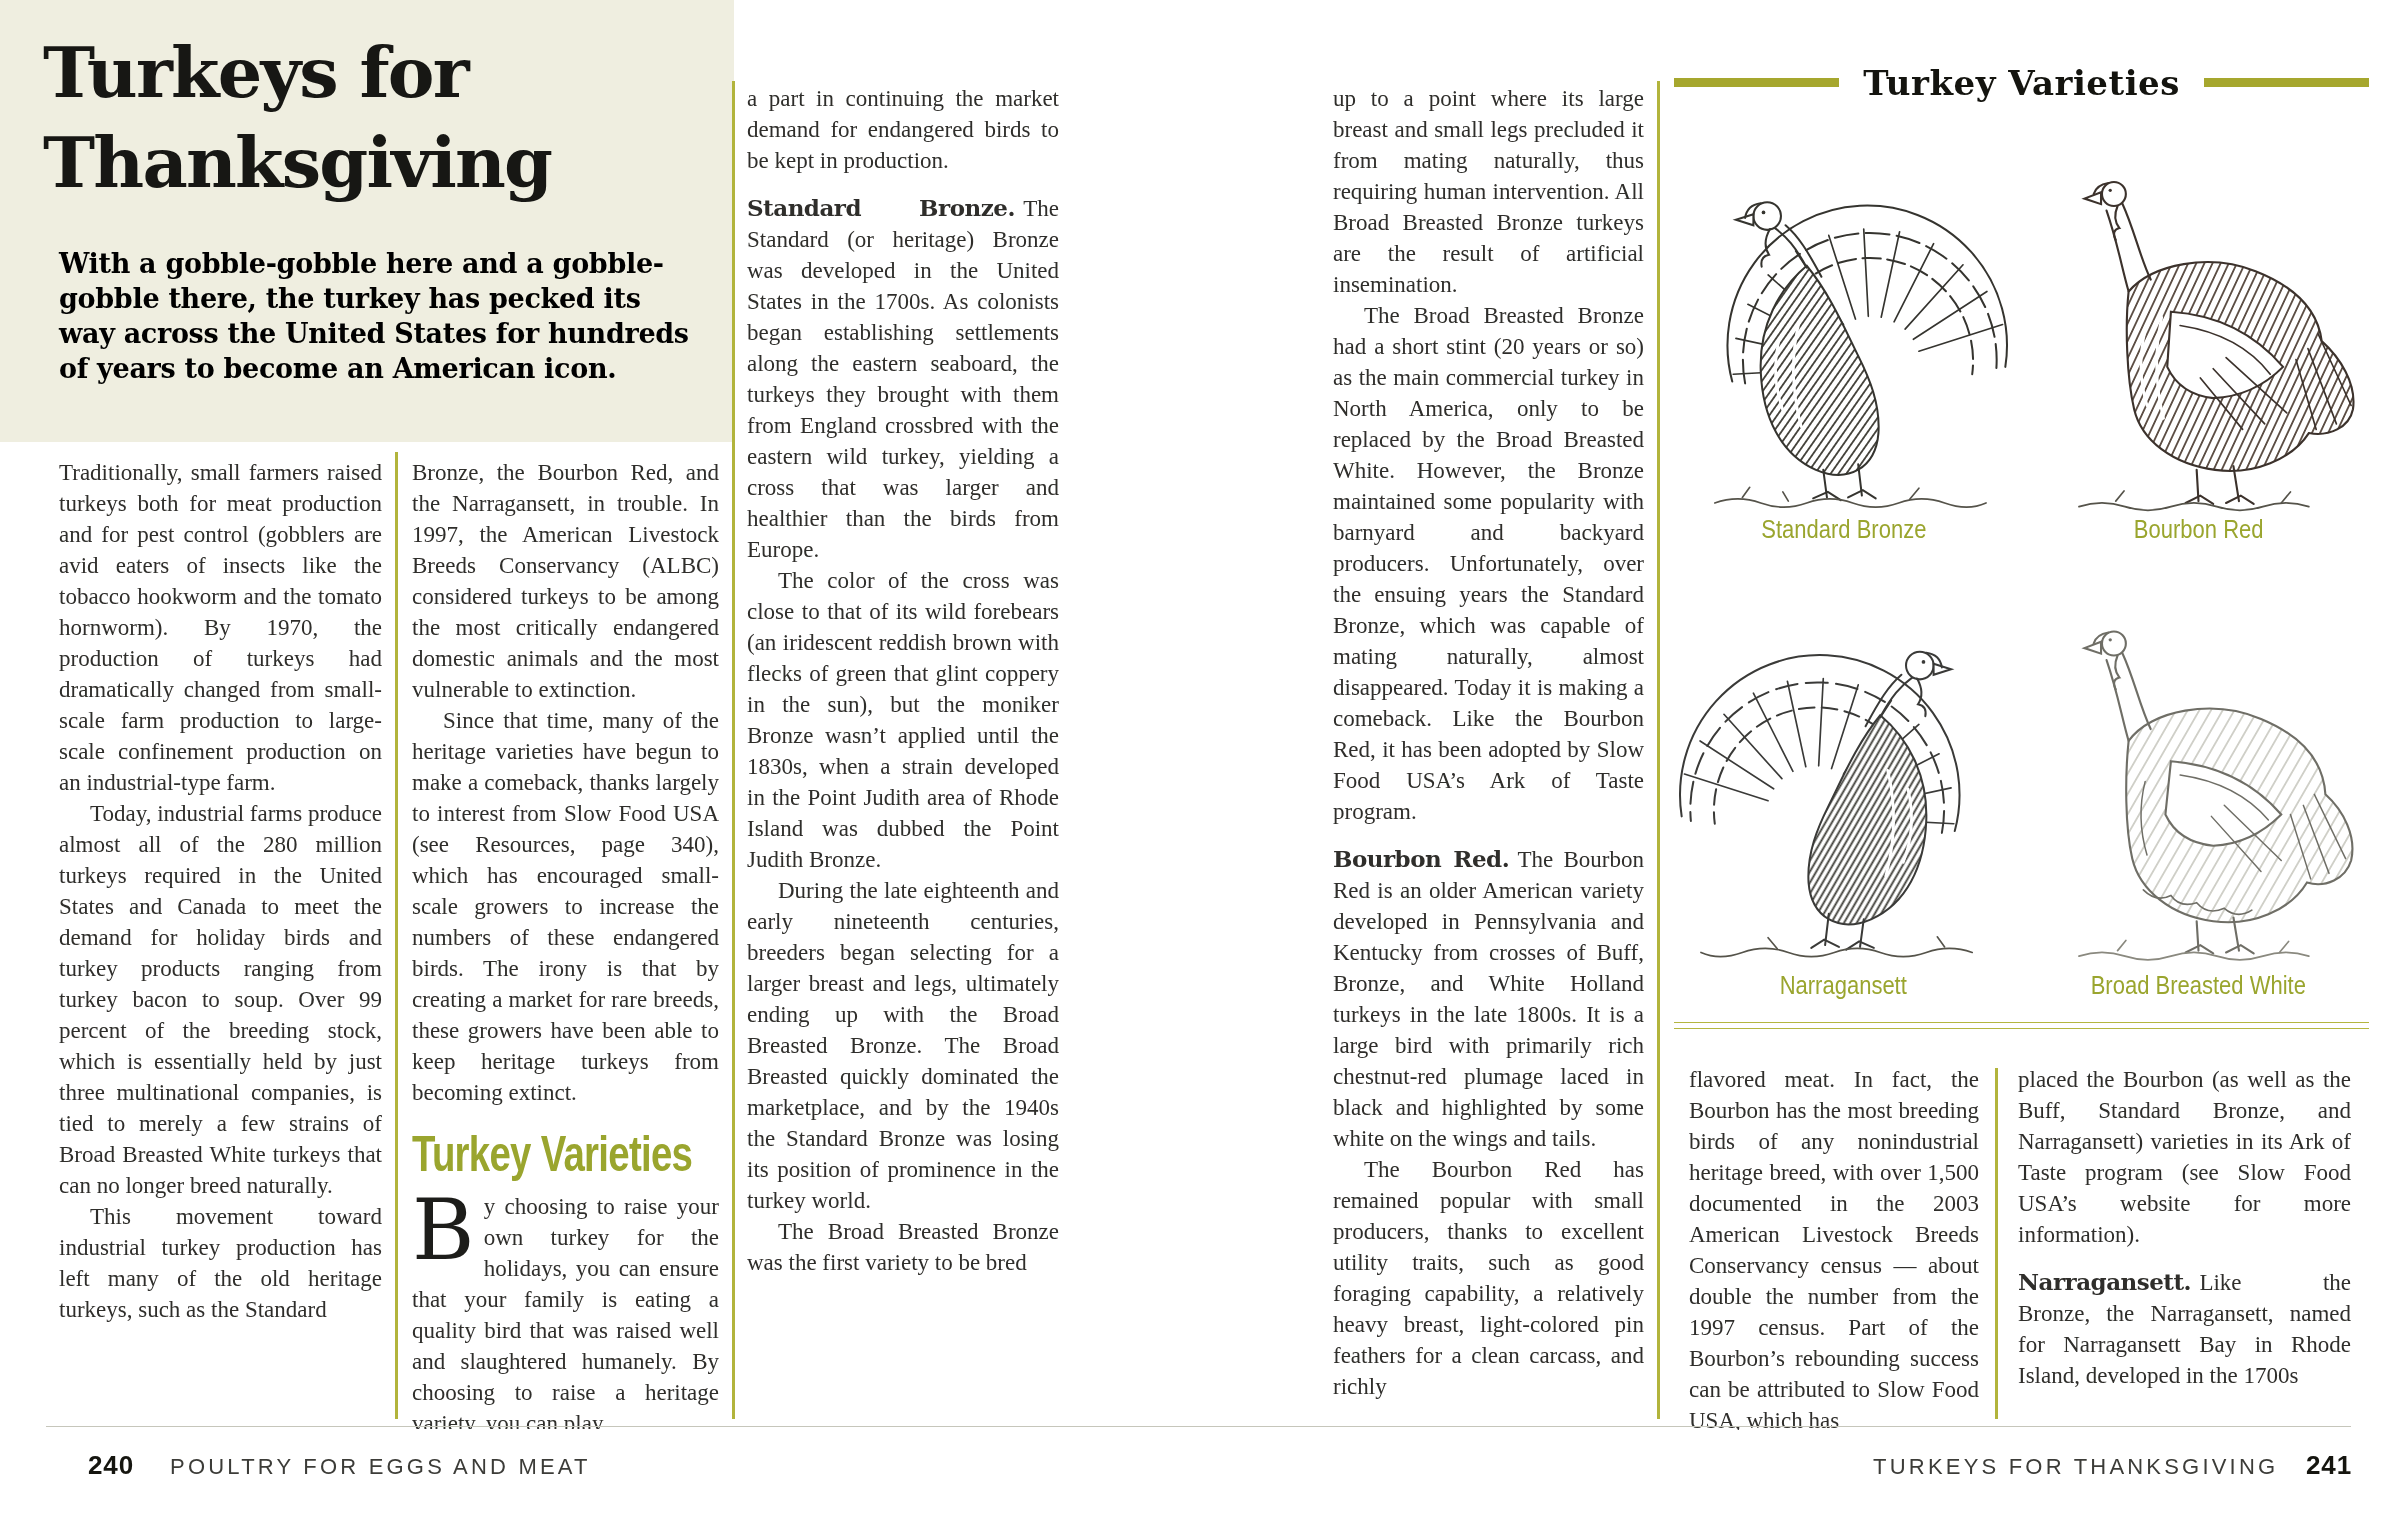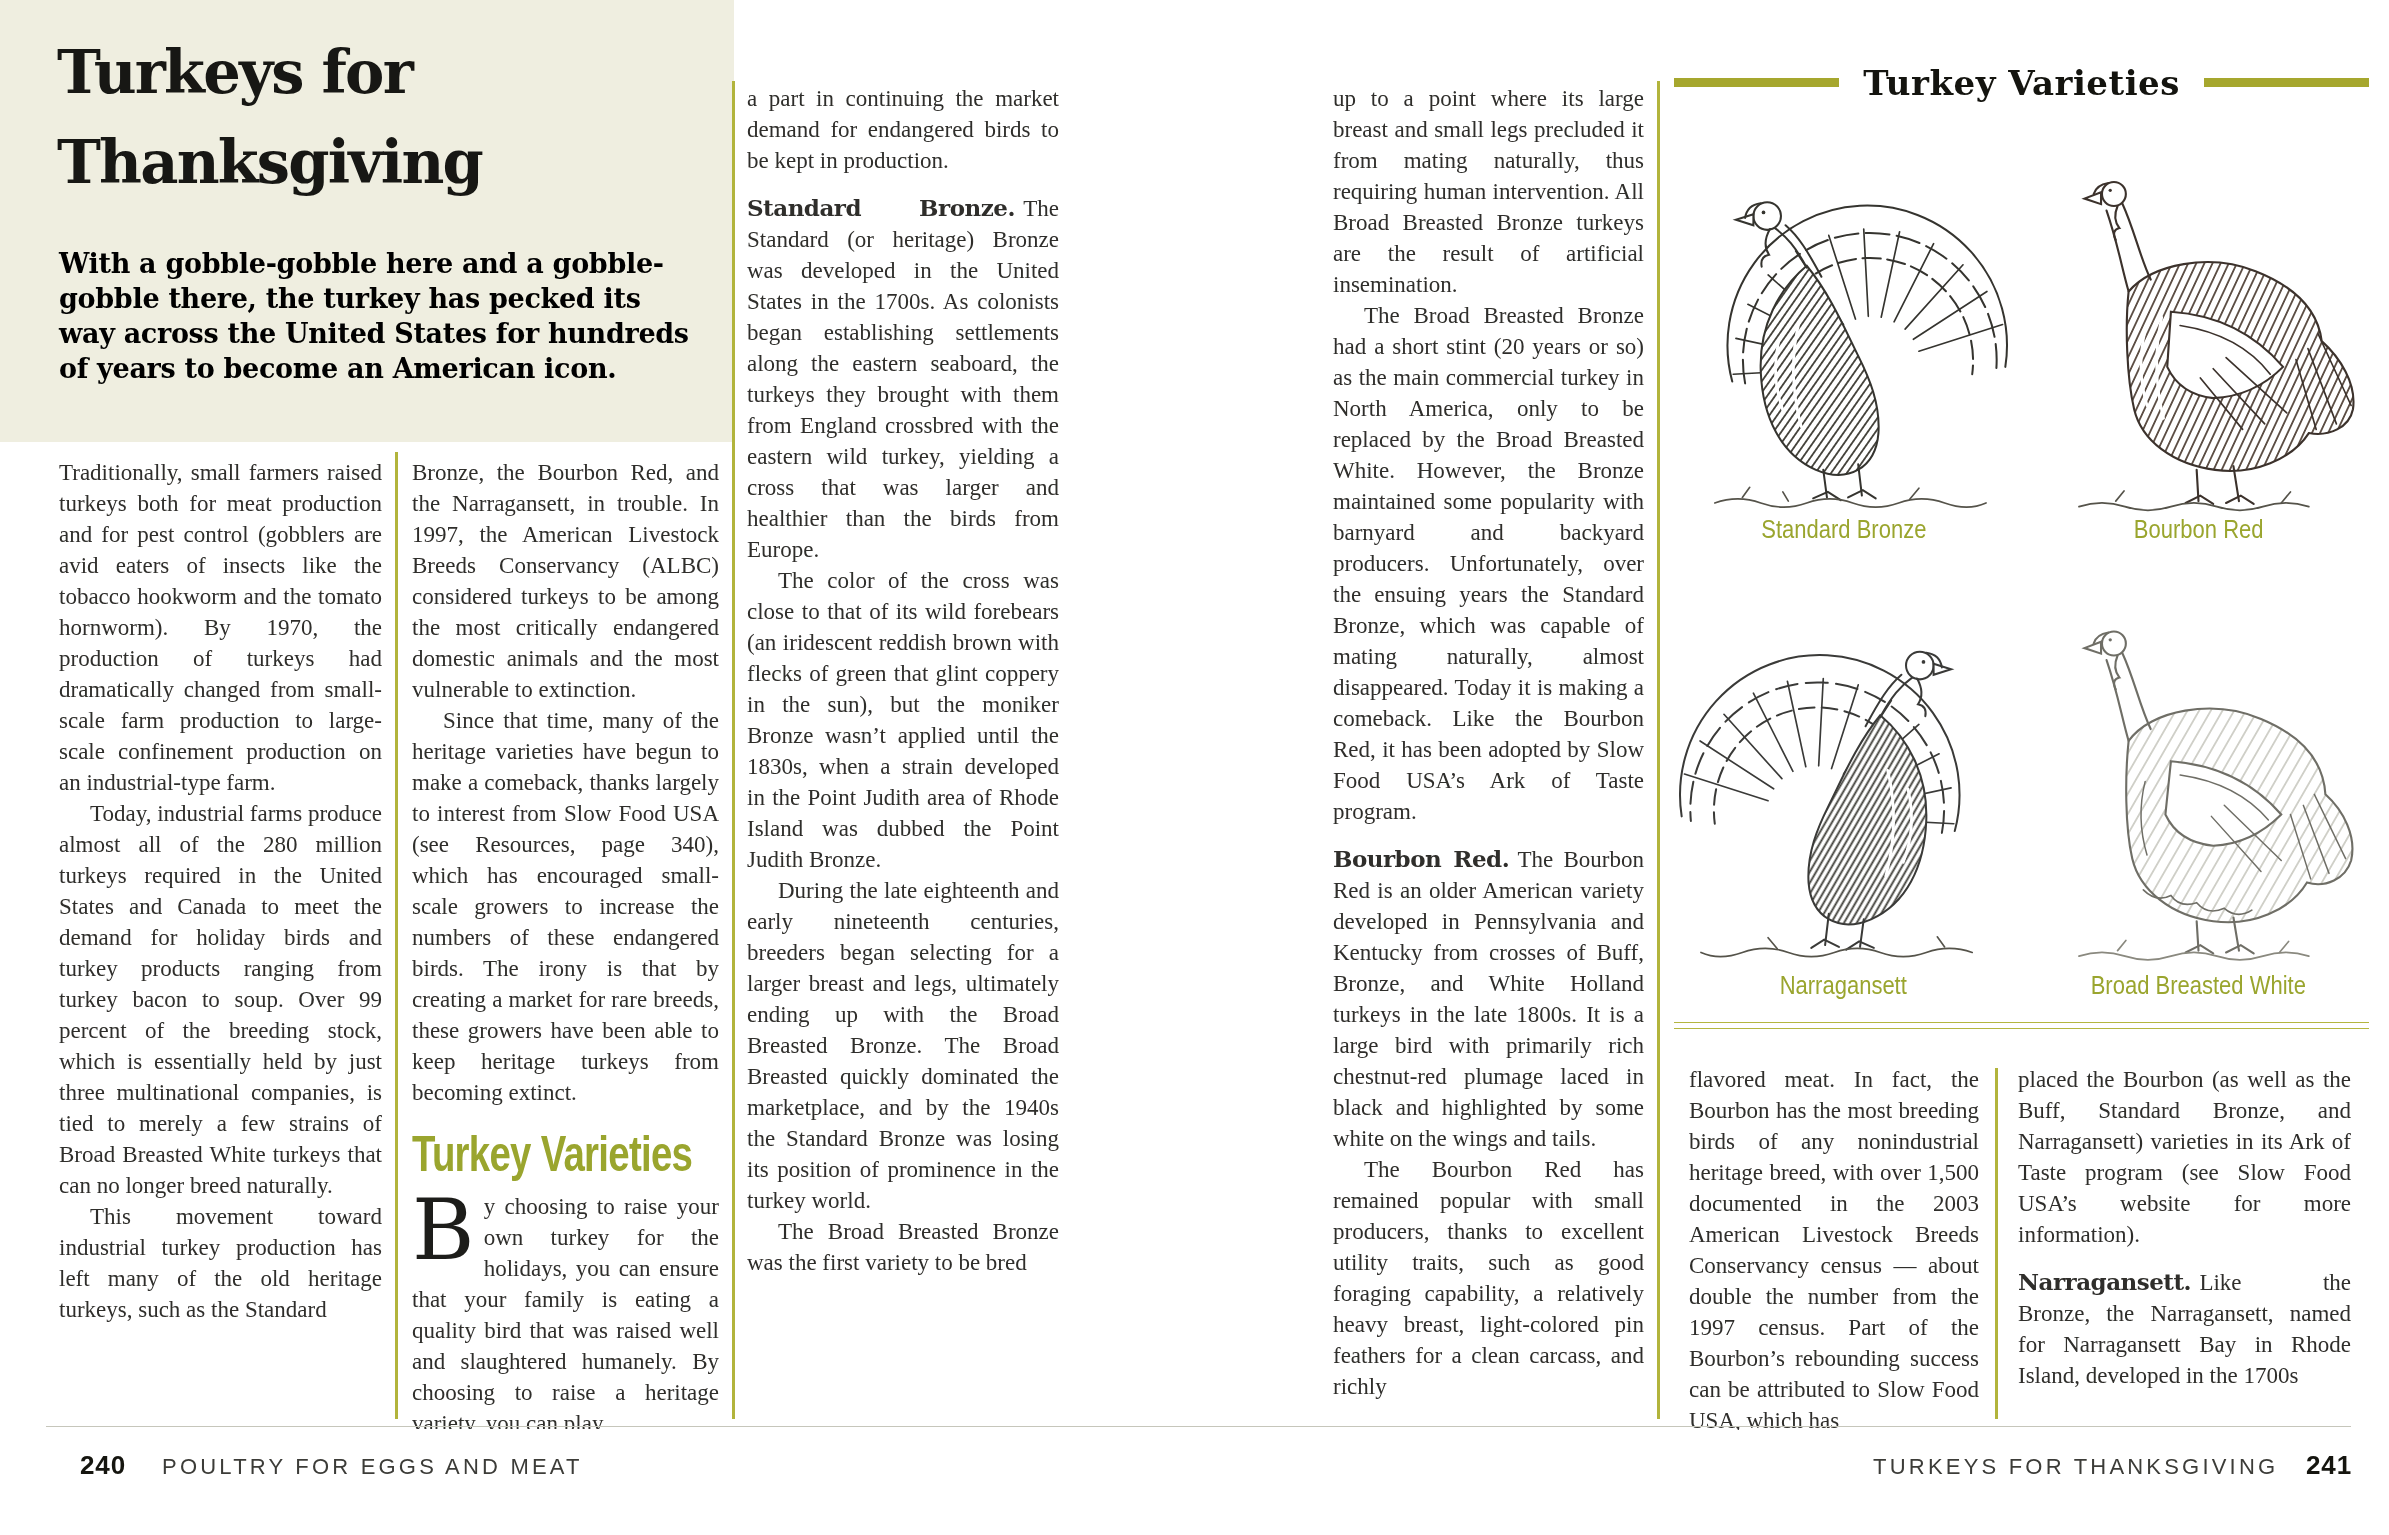--- a/index.html
+++ b/index.html
@@ -4,23 +4,23 @@
 <style>
   html,body { margin:0; padding:0; background:#ffffff; }
   .spread {
     position:relative; width:2389px; height:1536px; background:#ffffff;
     font-family:"Liberation Serif", serif; color:#2f2e2b; overflow:hidden;
   }
 
   
   .title-block { position:absolute; left:0; top:0; width:734px; height:442px; background:#efeee0; }
   .title {
-    position:absolute; left:57px; top:27.6px;
+    position:absolute; left:43px; top:27.6px;
     font-family:"DejaVu Serif", serif; font-weight:bold;
-    font-size:59px; line-height:90px; letter-spacing:-1.8px; color:#171714;
+    font-size:70px; line-height:90px; letter-spacing:-1.8px; color:#171714;
   }
   .subtitle {
     position:absolute; left:59px; top:246px; width:634px;
     font-family:"DejaVu Serif", serif; font-weight:bold;
     font-size:27px; line-height:35px; letter-spacing:-0.3px; color:#000000;
   }
 
   
   .vrule { position:absolute; width:2.8px; background:#b2b43c; }
   #rule-l1 { left:395px; top:452px; height:967px; }
@@ -70,21 +70,21 @@
   .fig-label { height:31px; font-family:"Liberation Sans", sans-serif; font-size:25px;
                color:#9aa52e; transform:scaleX(0.88); white-space:nowrap; }
 
   .sb-bottom-rule { position:absolute; left:1674px; top:1022px; width:695px; height:4.6px;
                     border-top:1.8px solid #b4b63f; border-bottom:1.8px solid #b4b63f; }
 
   
   .foot-rule { position:absolute; left:46px; top:1426px; width:2305px; height:0.9px; background:#c6c6bb; }
   .footer { position:absolute; top:1450px; display:flex; align-items:baseline; gap:27.6px;
             font-family:"Liberation Sans", sans-serif; font-size:22px; letter-spacing:3.2px; color:#3c3c38; }
-  #footer-left  { left:80px;gap:36px; }
+  #footer-left  { left:88px;gap:36px; }
   #footer-right { right:37px; }
   .pagenum { font-weight:bold; font-size:26px; letter-spacing:0.9px; color:#15150f; }
 </style>
 </head>
 <body>
 
 <div class="spread">
 
   <div class="title-block">
     <div class="title">

